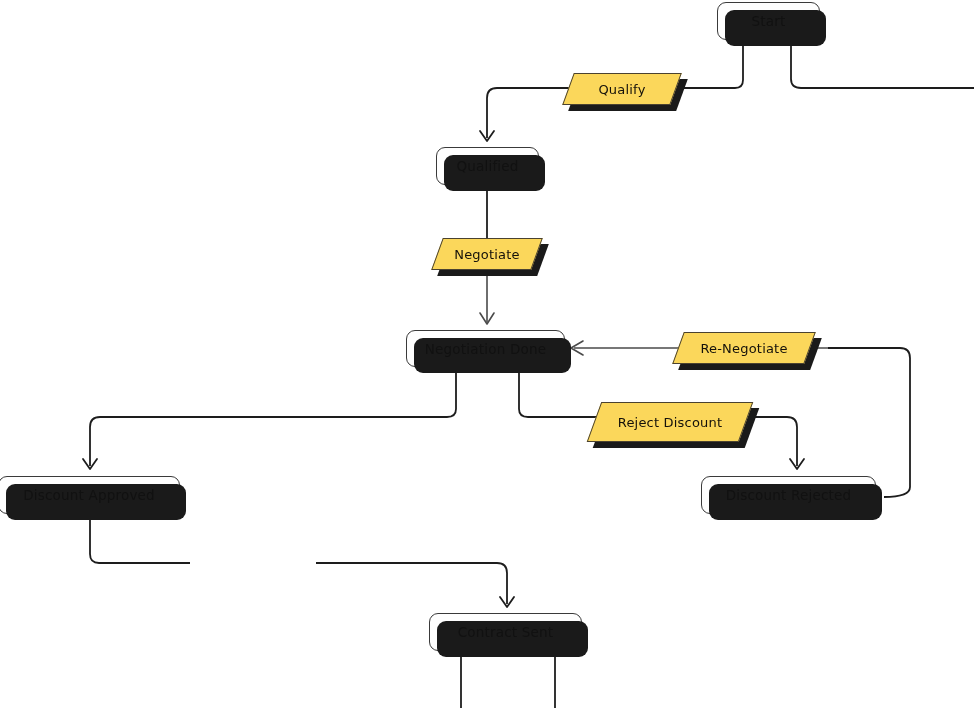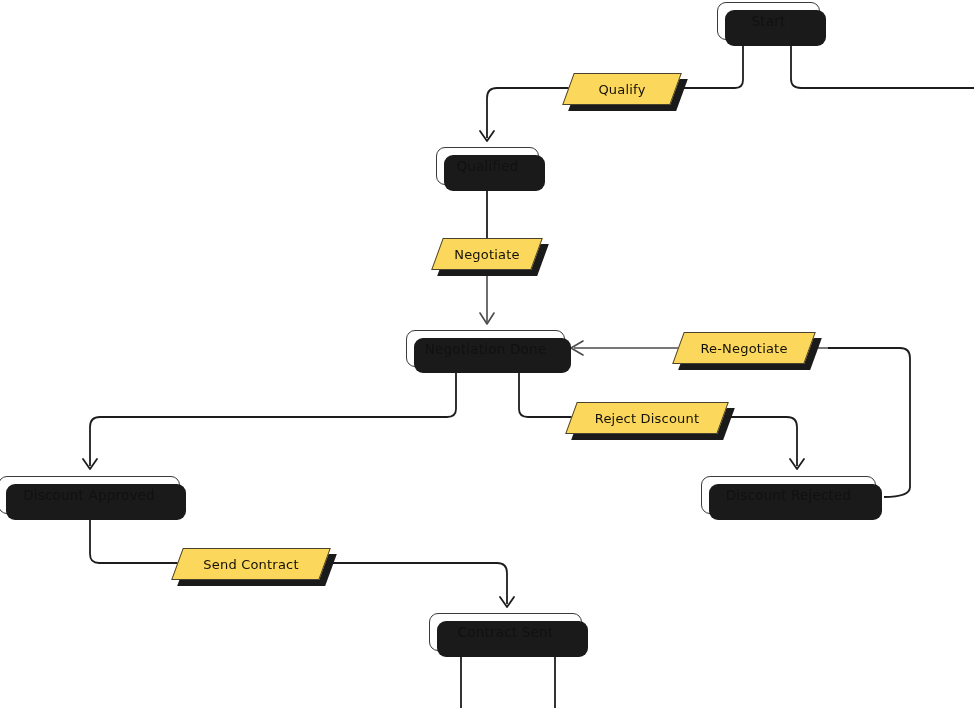--- a/index.html
+++ b/index.html
@@ -188,25 +188,20 @@
     <div class="label">Negotiate</div>
   </div>
 
   <div class="transition" style="left:678px; top:332px; width:132px; height:32px;">
     <div class="shadow"></div>
     <div class="shape"></div>
     <div class="label">Re-Negotiate</div>
   </div>
 
 
-  <div class="transition" style="left:571px; top:402px; width:152px; height:32px;">
+  <div class="transition" style="left:594px; top:402px; width:152px; height:40px;">
     <div class="shadow"></div>
     <div class="shape"></div>
     <div class="label">Reject Discount</div>
   </div>
 
-  <div class="transition" style="left:177px; top:548px; width:148px; height:32px;">
-    <div class="shadow"></div>
-    <div class="shape"></div>
-    <div class="label">Send Contract</div>
-  </div>
 
 </div>
 
 </body></html>

